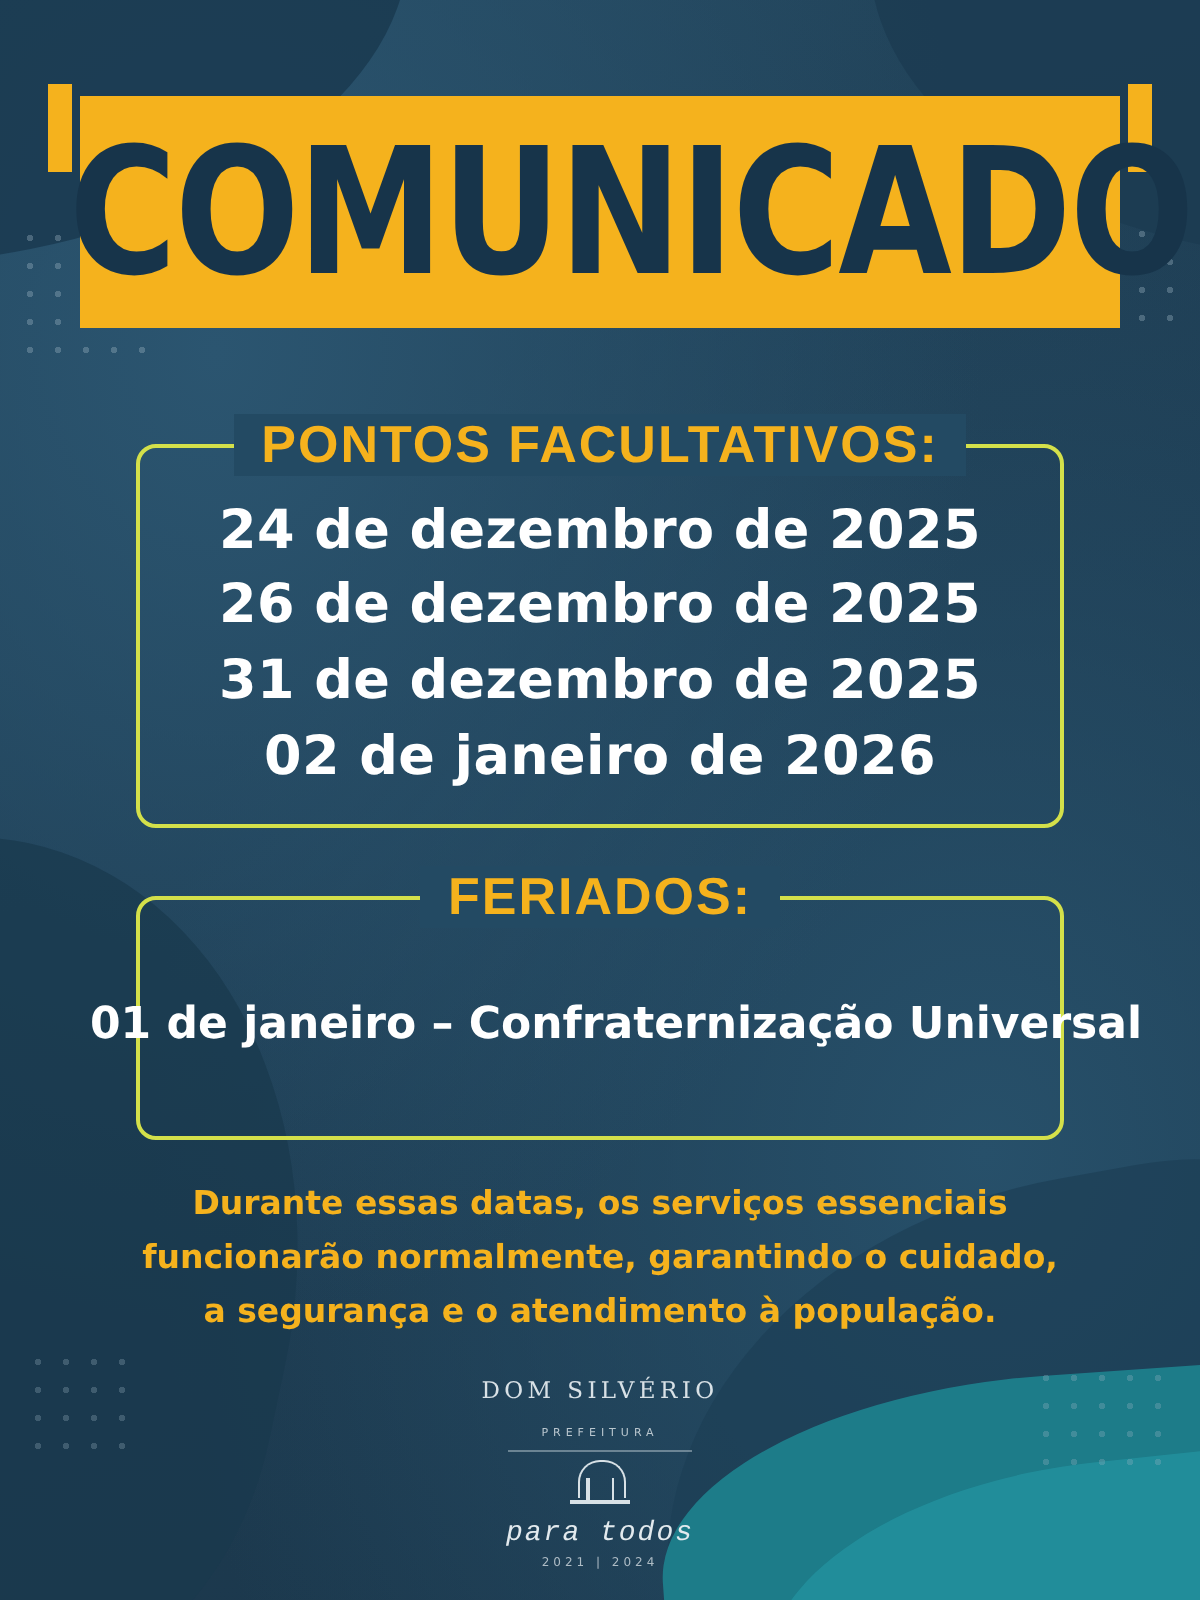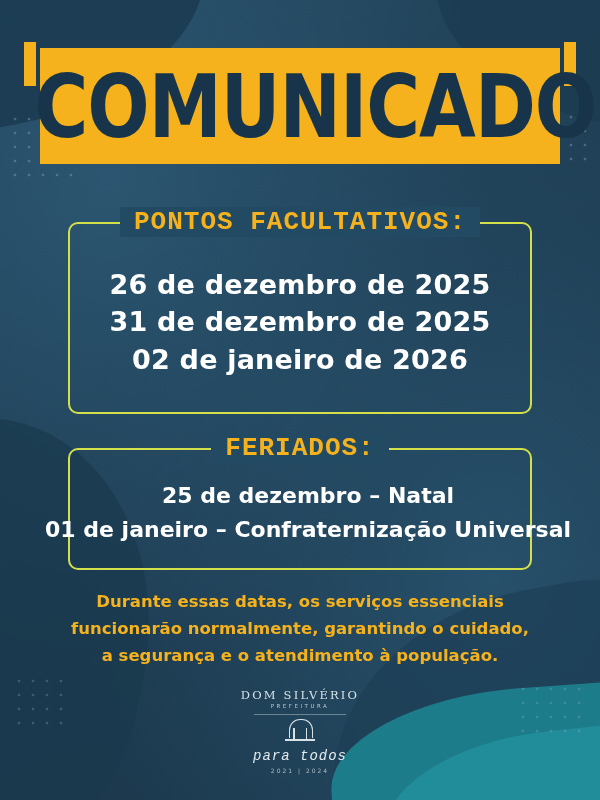--- a/index.html
+++ b/index.html
@@ -126,21 +126,21 @@
   .section-heading {
     position: absolute;
     top: -17px;
     left: 0; right: 0;
     display: flex;
     justify-content: center;
   }
   .section-heading span {
     background: #234a63;
     padding: 0 14px;
-    font-family: Liberation Mono, monospace;
+    font-family: Liberation Sans, sans-serif;
     font-weight: bold;
     font-size: 26px;
     letter-spacing: 1px;
     color: #f5b21d;
     white-space: nowrap;
   }
   .section-body {
     height: 100%;
     display: flex;
     flex-direction: column;
@@ -189,21 +189,21 @@
     display: flex;
     flex-direction: column;
     align-items: center;
     color: #cfd9de;
   }
   .logo-top {
     font-family: "DejaVu Serif", serif;
     font-size: 11.5px;
     letter-spacing: 2.2px;
     color: #d8e1e6;
-    margin-bottom: 1px;
+    margin-bottom: 12px;
   }
   .logo-sub {
     font-family: "DejaVu Sans", sans-serif;
     font-size: 5.5px;
     letter-spacing: 2.5px;
     color: #b9c6ce;
     margin-bottom: 2px;
   }
   .logo-mark {
     width: 30px; height: 26px;
@@ -274,32 +274,32 @@
 
   <div class="title-band">
     <div class="title-text">COMUNICADO</div>
   </div>
 
   <div class="section section-facultativos">
     <div class="section-heading">
       <span>PONTOS FACULTATIVOS:</span>
     </div>
     <div class="section-body">
+      <div class="date-line">24 de dezembro de 2025</div>
       <div class="date-line">26 de dezembro de 2025</div>
       <div class="date-line">31 de dezembro de 2025</div>
       <div class="date-line">02 de janeiro de 2026</div>
     </div>
   </div>
 
   <div class="section section-feriados">
     <div class="section-heading">
       <span>FERIADOS:</span>
     </div>
     <div class="section-body">
-      <div class="holiday-line">25 de dezembro – Natal</div>
       <div class="holiday-line">01 de janeiro – Confraternização Universal</div>
     </div>
   </div>
 
   <div class="note">
     <div>Durante essas datas, os serviços essenciais</div>
     <div>funcionarão normalmente, garantindo o cuidado,</div>
     <div>a segurança e o atendimento à população.</div>
   </div>
 

